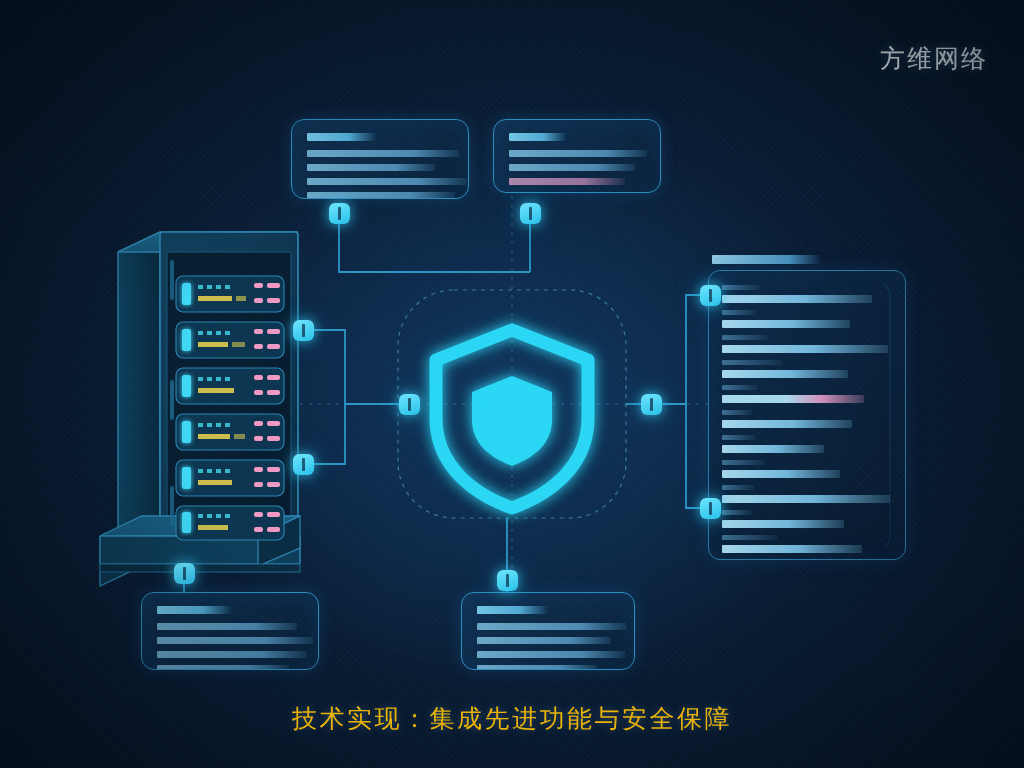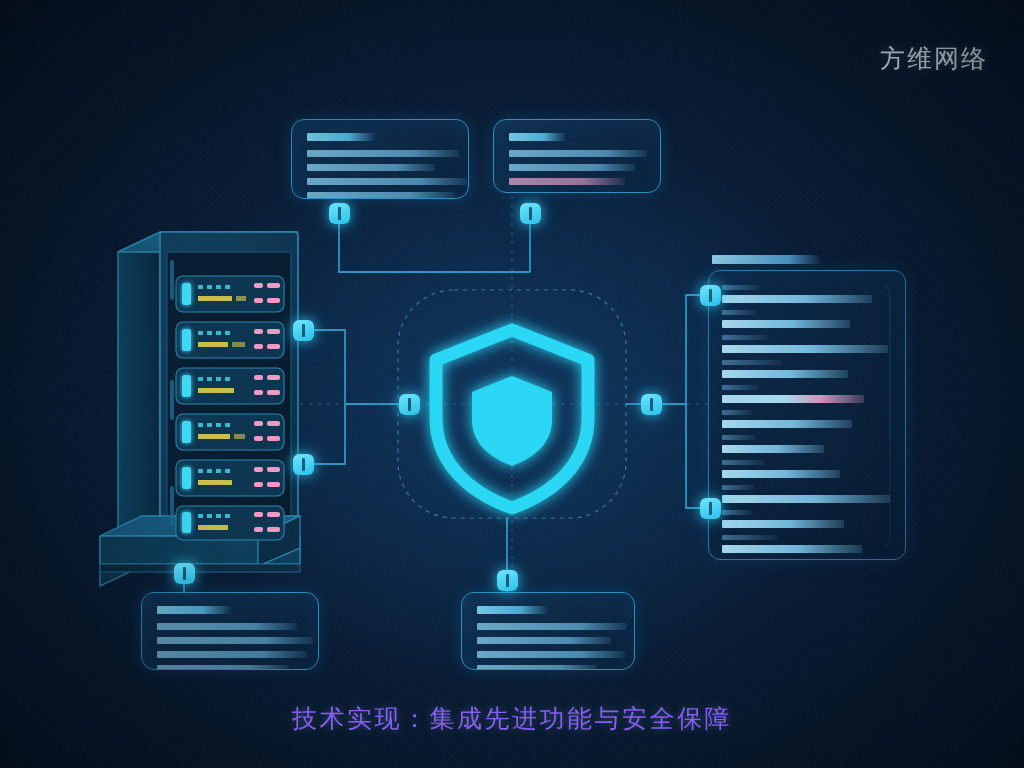--- a/index.html
+++ b/index.html
@@ -19,21 +19,21 @@
          repeating-linear-gradient(-45deg, rgba(86,170,220,.045) 0 1px, rgba(0,0,0,0) 1px 4px);}
   #vig{position:absolute;inset:0;pointer-events:none;
        background:radial-gradient(ellipse 760px 620px at 512px 390px, rgba(0,0,0,0) 45%, rgba(2,7,14,.65) 100%);}
 
   
   #logo{position:absolute;right:36px;top:42px;color:#eef6fb;font-size:25px;
         letter-spacing:2px;font-weight:400;text-shadow:0 0 8px rgba(140,200,240,.35);}
 
   
   #caption{position:absolute;left:0;right:0;top:702px;text-align:center;
-           color:#8b5cf6;font-size:25px;letter-spacing:2.5px;
+           color:#eab308;font-size:25px;letter-spacing:2.5px;
            text-shadow:0 0 10px rgba(120,190,235,.35);}
 
   
   svg#art{position:absolute;inset:0;width:1024px;height:768px;}
 
   
   .card{position:absolute;border:1.4px solid #2e8ec0;border-radius:13px;
         background:linear-gradient(150deg, rgba(18,52,86,.80), rgba(10,33,58,.86));
         box-shadow:0 0 16px rgba(25,110,170,.30), inset 0 0 22px rgba(20,80,130,.22);
         padding:13px 15px 12px 15px;box-sizing:border-box;overflow:hidden;}

